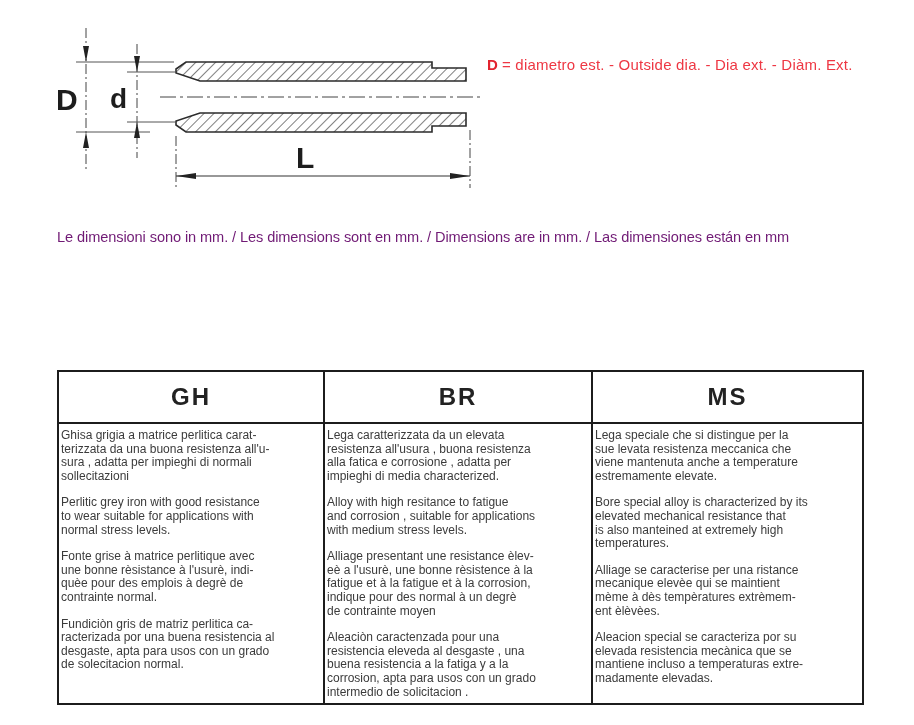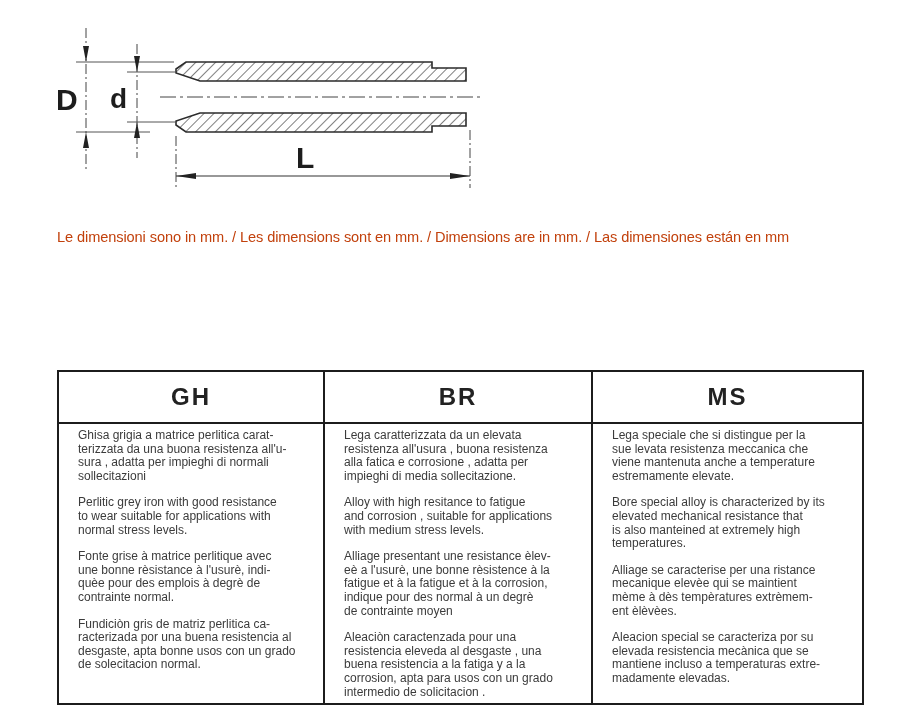--- a/index.html
+++ b/index.html
@@ -17,32 +17,32 @@
   .dim-label { font-family: "Liberation Sans", sans-serif; font-weight: bold; fill: #1d1d1d; }
 
   
   .legend { position: absolute; left: 487px; top: 56px; color: #ee3743; }
   .legend-line { font-size: 15px; letter-spacing: .2px; margin-bottom: 21px; white-space: nowrap; }
   .legend-sym { font-weight: bold; color: #e2242f; margin-right: 4px; }
 
   
   .dim-note {
     position: absolute; left: 57px; top: 229px; width: 830px;
-    color: #c2410c; font-size: 14.6px; letter-spacing: -0.1px; white-space: nowrap;
+    color: #701a75; font-size: 14.6px; letter-spacing: -0.1px; white-space: nowrap;
   }
 
   
   .materials { position: absolute; left: 57px; top: 370px; width: 805px; border-collapse: collapse; table-layout: fixed; }
   .materials th, .materials td { border: 2px solid #1c1c1c; }
   .materials th {
     height: 52px; font-size: 24px; font-weight: 600; letter-spacing: 2px;
     color: #222; text-align: center; vertical-align: middle;
   }
   .materials td {
-    height: 277px; vertical-align: top; padding: 5px 7px 4px 19px;
+    height: 277px; vertical-align: top; padding: 5px 7px 4px 2px;
     font-size: 12px; line-height: 13.6px; color: #3b3b3b;
   }
   .para { white-space: pre-line; margin-bottom: 13px; }
   .para:last-child { margin-bottom: 0; }
   .col-gh { width: 266px; } .col-br { width: 268px; } .col-ms { width: 271px; }
 </style>
 </head>
 <body>
 
 <div class="page">
@@ -75,20 +75,23 @@
 
     <line x1="176" y1="136" x2="176" y2="188" stroke="#444" stroke-width="1" stroke-dasharray="10 3 2 3"></line>
     <line x1="470" y1="130" x2="470" y2="188" stroke="#444" stroke-width="1" stroke-dasharray="10 3 2 3"></line>
     <line x1="176" y1="176" x2="470" y2="176" stroke="#333" stroke-width="1.2"></line>
     <polygon points="176,176 196,173 196,179" fill="#222"></polygon>
     <polygon points="470,176 450,173 450,179" fill="#222"></polygon>
     <text class="dim-label" x="296" y="168" font-size="30">L</text>
   </svg>
 
   <div class="legend">
+    <div class="legend-line">
+      <span class="legend-sym">D</span><span>= diametro est. - Outside dia. - Dia ext. - Diàm. Ext.</span>
+    </div>
   </div>
 
   <div class="dim-note">Le dimensioni sono in mm. / Les dimensions sont en mm. / Dimensions are in mm. / Las dimensiones están en mm</div>
 
   <table class="materials">
     <colgroup>
       <col class="col-gh">
         <col class="col-br">
         <col class="col-ms">
     </colgroup>
@@ -108,28 +111,28 @@
 sollecitazioni</div>
           <div class="para">Perlitic grey iron with good resistance
 to wear suitable for applications with
 normal stress levels.</div>
           <div class="para">Fonte grise à matrice perlitique avec
 une bonne rèsistance à l'usurè, indi-
 quèe pour des emplois à degrè de
 contrainte normal.</div>
           <div class="para">Fundiciòn gris de matriz perlitica ca-
 racterizada por una buena resistencia al
-desgaste, apta bonne usos con un grado
+desgaste, apta para usos con un grado
 de solecitacion normal.</div>
         </td>
         <td>
           <div class="para">Lega caratterizzata da un elevata
 resistenza all'usura , buona resistenza
 alla fatica e corrosione , adatta per
-impieghi di media sollecitazione.</div>
+impieghi di media characterized.</div>
           <div class="para">Alloy with high resitance to fatigue
 and corrosion , suitable for applications
 with medium stress levels.</div>
           <div class="para">Alliage presentant une resistance èlev-
 eè a l'usurè, une bonne rèsistence à la
 fatigue et à la fatigue et à la corrosion,
 indique pour des normal à un degrè
 de contrainte moyen</div>
           <div class="para">Aleaciòn caractenzada pour una
 resistencia eleveda al desgaste , una

